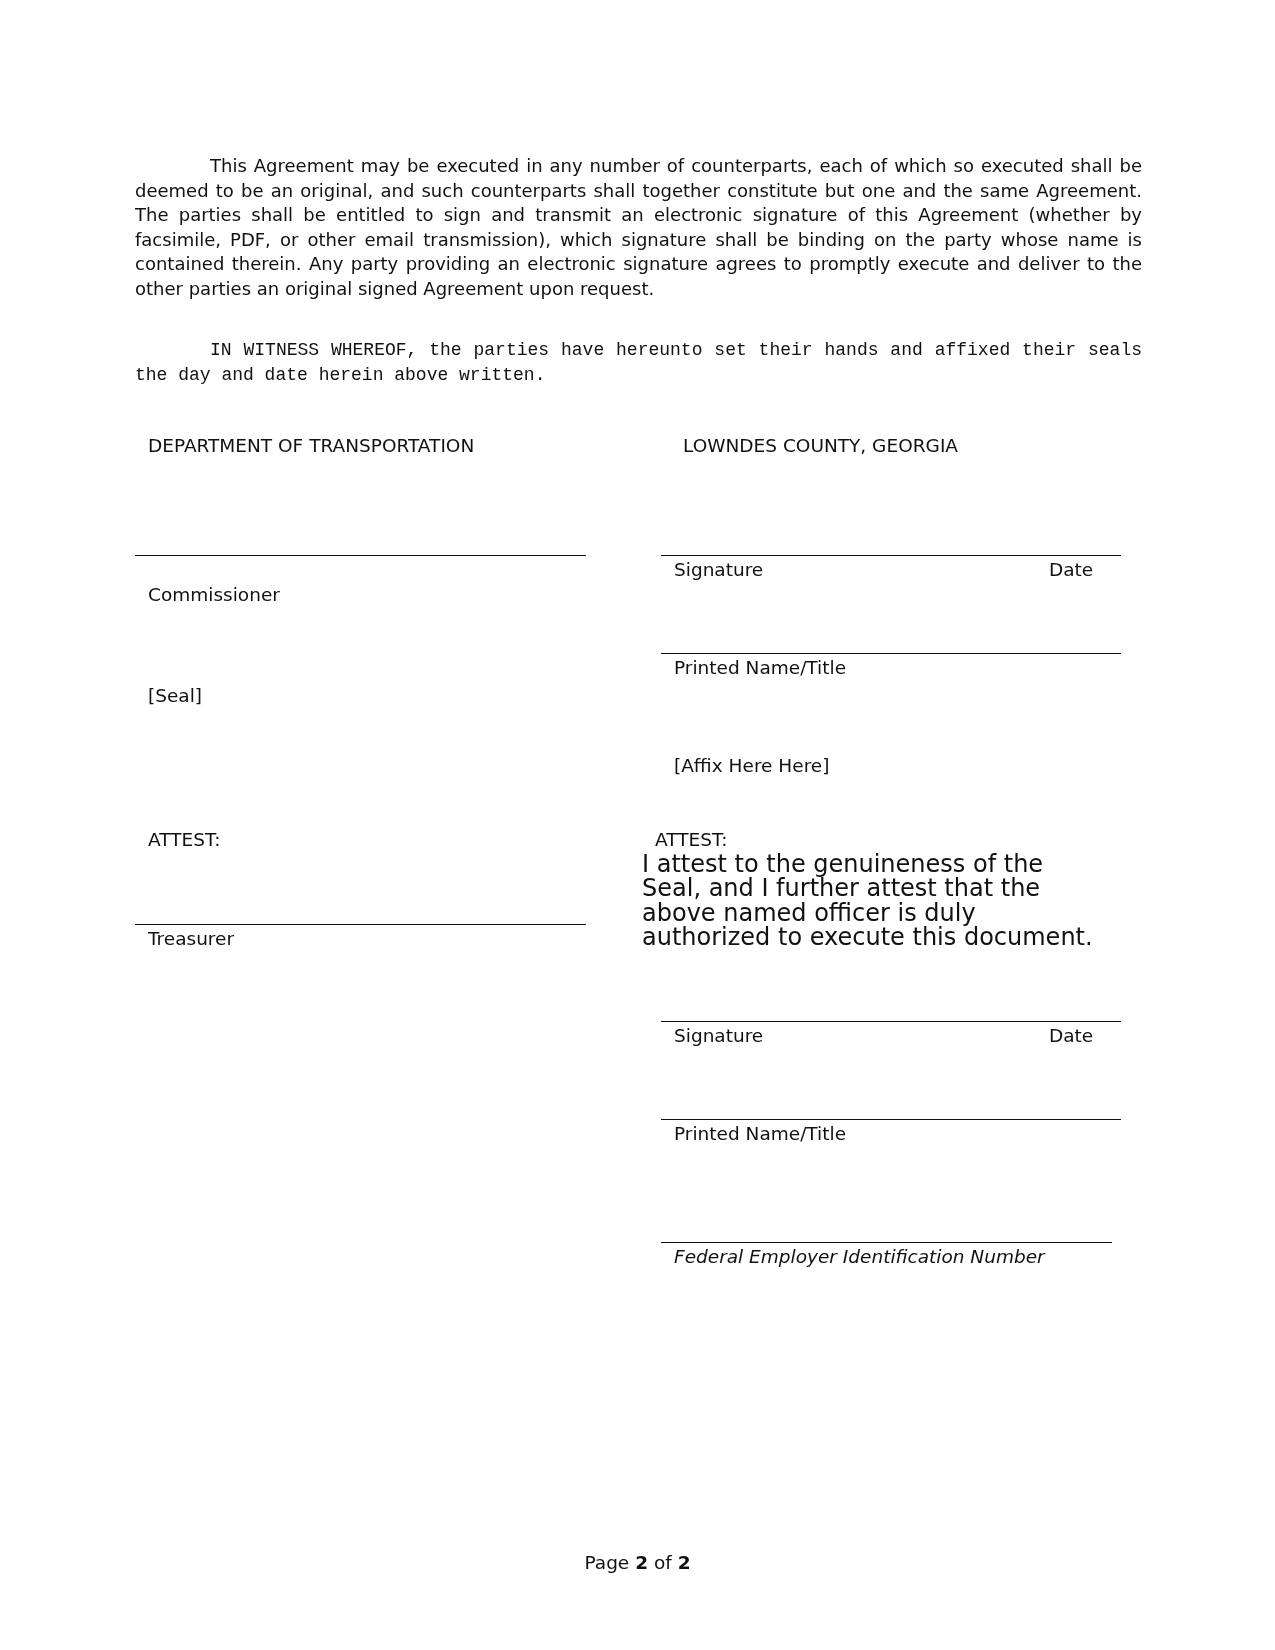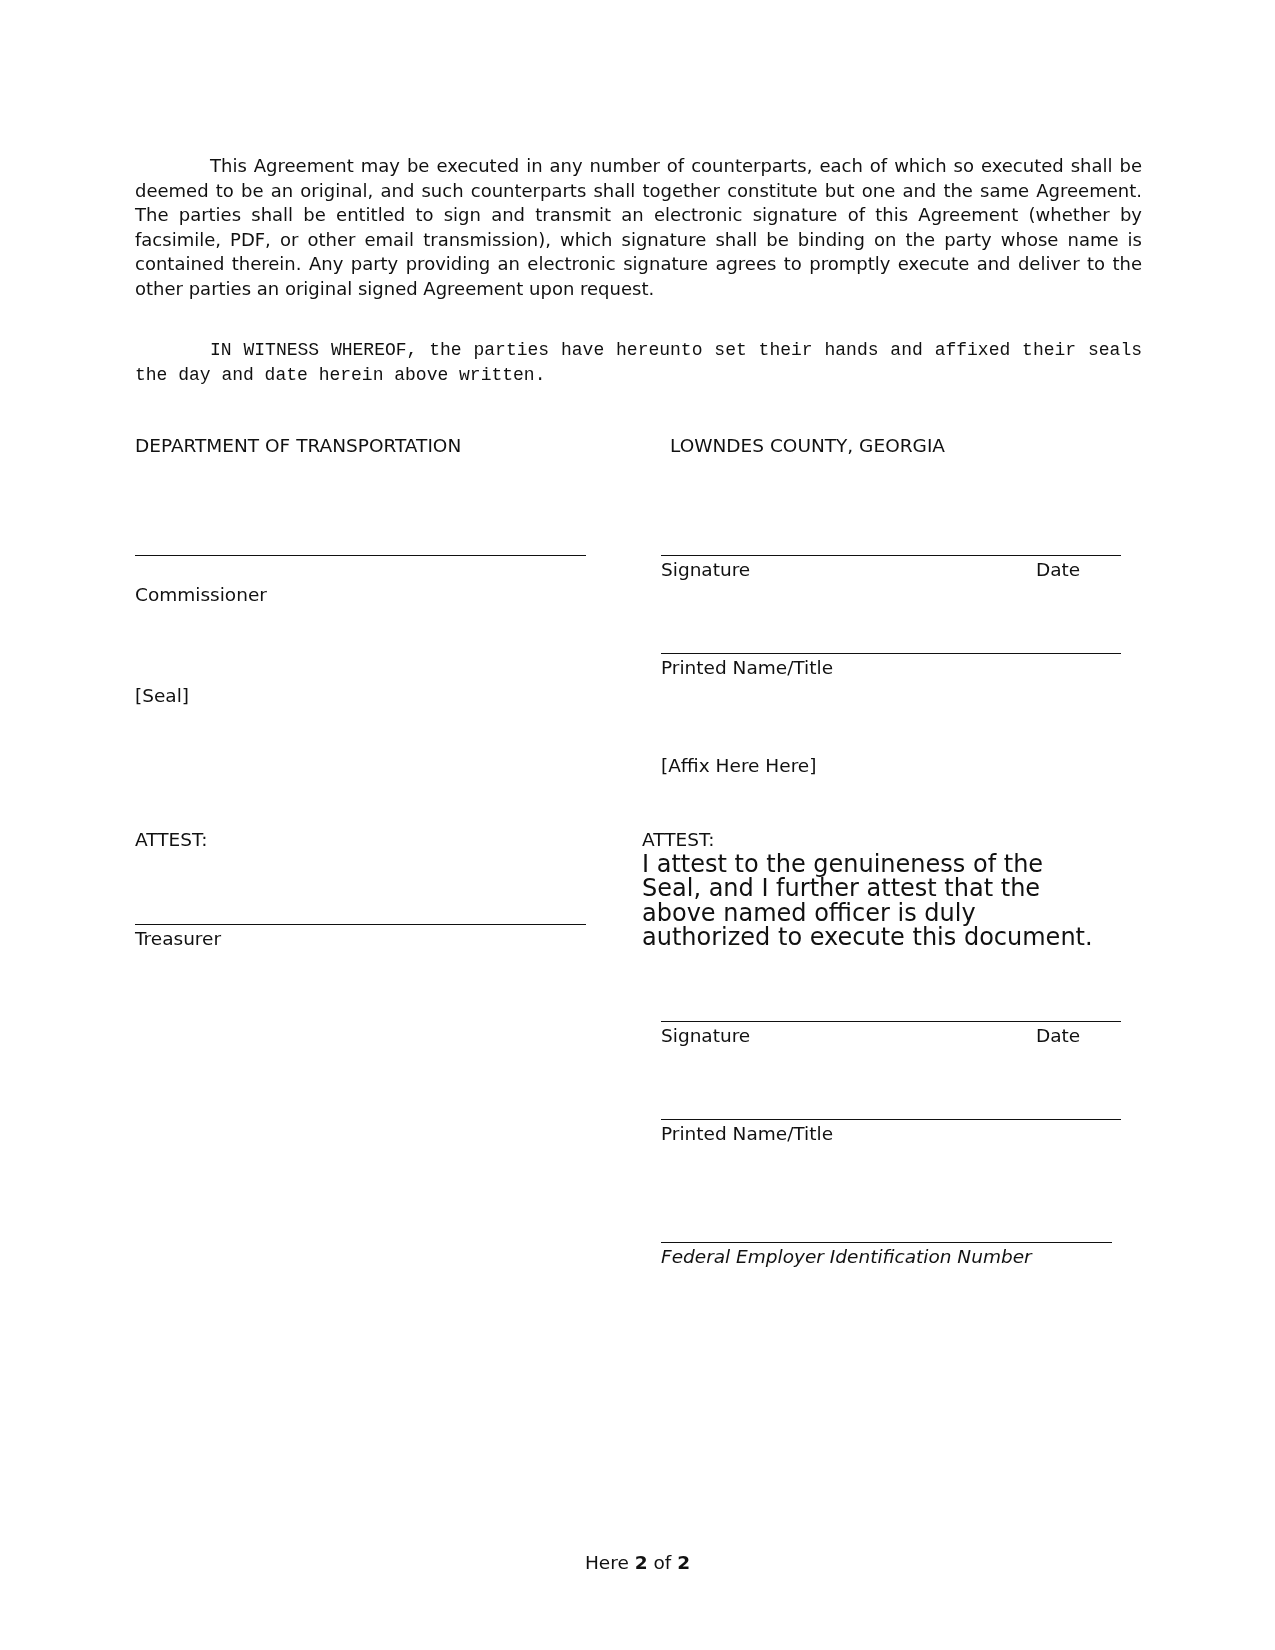--- a/index.html
+++ b/index.html
@@ -1,20 +1,20 @@
 <!DOCTYPE html>
 <html><head>
 <meta charset="utf-8">
 <style>
   html, body { margin:0; padding:0; background:#ffffff; }
   body { width:1275px; height:1650px; position:relative; overflow:hidden;
          font-family:"DejaVu Sans", sans-serif; color:#111; }
   .para { position:absolute; left:135px; width:1007px; font-size:18px; line-height:24.6px;
           text-align:justify; text-indent:75px; }
-  .lbl { position:absolute; font-size:18.5px; line-height:24px; white-space:nowrap; }
+  .lbl { position:absolute; font-size:18.5px; line-height:24px; white-space:nowrap;margin-left:13px; }
   .line { position:absolute; height:0; border-top:1.6px solid #111; }
   .attest-text { position:absolute; font-size:24px; line-height:24.4px; width:460px; }
   .footer { position:absolute; left:0; width:1275px; top:1552px; text-align:center; font-size:18.5px; }
   .footer b { font-weight:bold; }
 </style>
 </head>
 <body>
 
 <p class="para" style="top:154px; margin:0;">This Agreement may be executed in any number of counterparts, each of which so executed shall be deemed to be an original, and such counterparts shall together constitute but one and the same Agreement.  The parties shall be entitled to sign and transmit an electronic signature of this Agreement (whether by facsimile, PDF, or other email transmission), which signature shall be binding on the party whose name is contained therein.  Any party providing an electronic signature agrees to promptly execute and deliver to the other parties an original signed Agreement upon request.</p>
 <p class="para" style="top:338px; margin:0;font-family:Liberation Mono, monospace;">IN WITNESS WHEREOF, the parties have hereunto set their hands and affixed their seals the day and date herein above written.</p>
@@ -40,17 +40,17 @@
 
 <div class="line" style="left:661px; top:1021px; width:460px;"></div>
 <div class="lbl" style="left:661px; top:1024px;">Signature</div>
 <div class="lbl" style="left:1036px; top:1024px;">Date</div>
 <div class="line" style="left:661px; top:1119px; width:460px;"></div>
 <div class="lbl" style="left:661px; top:1122px;">Printed Name/Title</div>
 <div class="line" style="left:661px; top:1242px; width:451px;"></div>
 <div class="lbl" style="left:661px; top:1245px;font-style:italic;">Federal Employer Identification Number</div>
 
 <div class="footer">
-  <span>Here</span>
+  <span>Page</span>
   <b>2</b>
   <span>of</span>
   <b>2</b>
 </div>
 
 </body></html>

